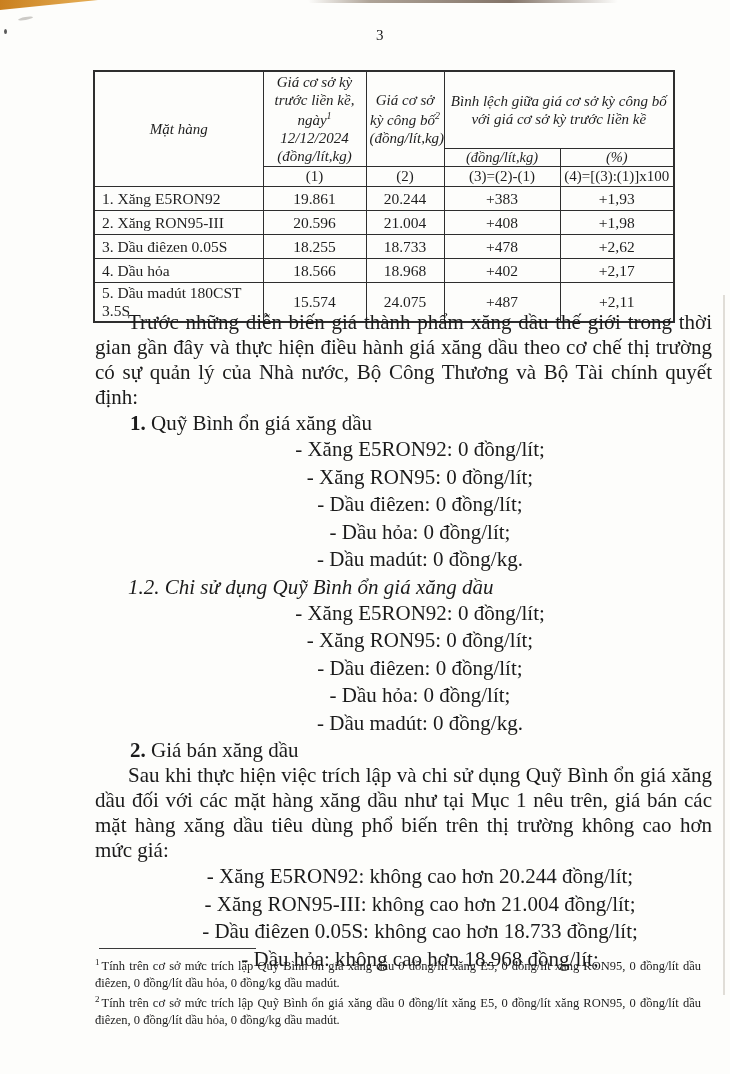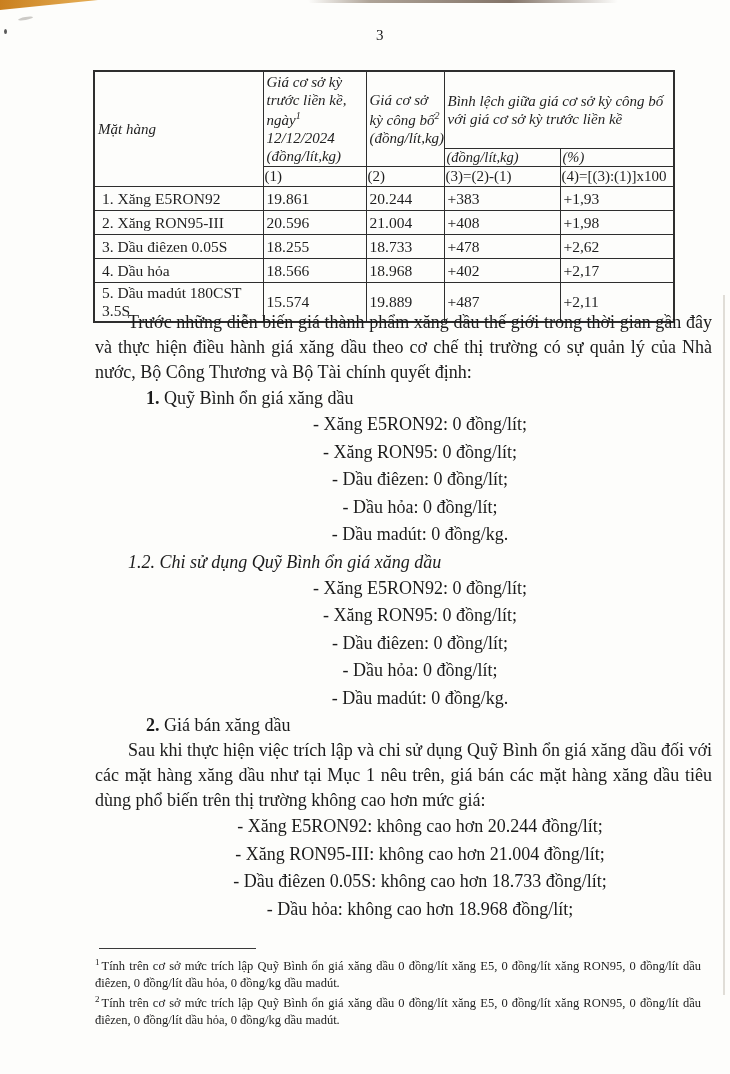--- a/index.html
+++ b/index.html
@@ -40,40 +40,41 @@
   
   table.doc-table {
     position:absolute; left:93px; top:70px;
     width:580px; border-collapse:collapse; table-layout:fixed;
     font-size:15.5px; color:#1e1e1e;
   }
   .doc-table td {
     border:1px solid #2e2e2e;
     padding:1px 3px;
     vertical-align:middle;
+    text-align:center;
     overflow:hidden;
   }
   table.doc-table { border:2px solid #2e2e2e; }
   .r-main  { height:76px; }
   .r-sub td { height:18px; font-size:14.5px; font-style:italic; padding:0 2px; }
   .r-num td { height:20px; font-size:15px; padding:0 1px; }
   .r-data td { height:24px; font-size:15.5px; }
   .hdr { font-style:italic; font-size:15px; line-height:1.22; }
   .hdr sup { font-style:italic; font-size:10px; }
   .cell-name { text-align:left !important; padding-left:7px !important; }
 
   
   .content {
     position:absolute; left:95px; top:310px; width:617px;
-    font-size:18px;
+    font-size:21px;
   }
   .body-para {
     margin:0; text-align:justify; text-indent:33px; line-height:25px;
   }
-  .sec { margin:0 0 0 51px; line-height:26px; }
+  .sec { margin:0 0 0 35px; line-height:26px; }
   .subsec { margin:0 0 0 33px; line-height:26px; font-style:italic; }
   .list-line { margin:0 0 0 33px; line-height:27.5px;text-align:center; }
 
   
   .footnotes {
     position:absolute; left:95px; top:948px; width:606px;
     font-size:12.5px; line-height:16.5px;
   }
   .fn-rule { width:157px; height:0; border-top:1.5px solid #3a3a3a; margin:0 0 5px 4px; }
   .footnote { margin:0; text-align:justify; }
@@ -153,21 +154,21 @@
       <tr class="r-data">
         <td class="cell-name">4. Dầu hỏa</td>
         <td>18.566</td>
         <td>18.968</td>
         <td>+402</td>
         <td>+2,17</td>
       </tr>
       <tr class="r-data">
         <td class="cell-name">5. Dầu madút 180CST 3.5S</td>
         <td>15.574</td>
-        <td>19.889</td>
+        <td>24.075</td>
         <td>+487</td>
         <td>+2,11</td>
       </tr>
     </tbody>
   </table>
 
   <div class="content">
     <p class="body-para">Trước những diễn biến giá thành phẩm xăng dầu thế giới trong thời gian gần đây và thực hiện điều hành giá xăng dầu theo cơ chế thị trường có sự quản lý của Nhà nước, Bộ Công Thương và Bộ Tài chính quyết định:</p>
 
     <div class="sec"><b>1.</b><span> Quỹ Bình ổn giá xăng dầu</span></div>

